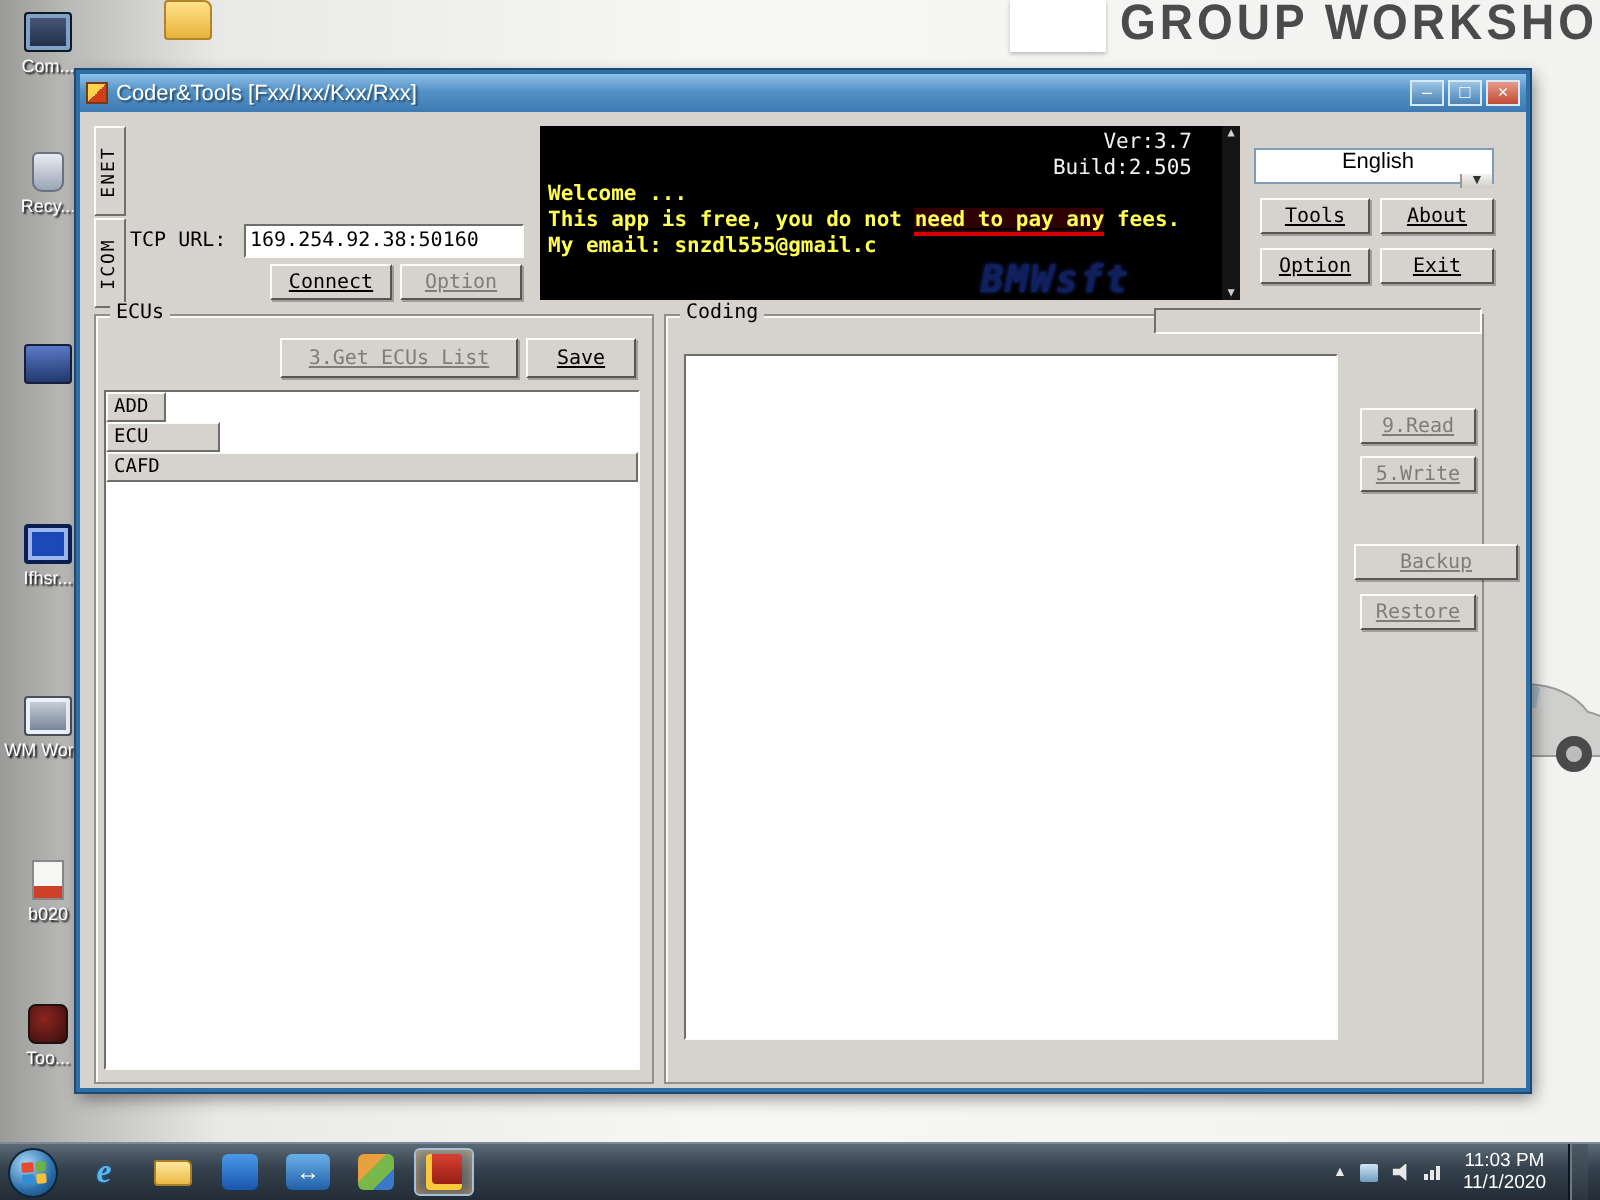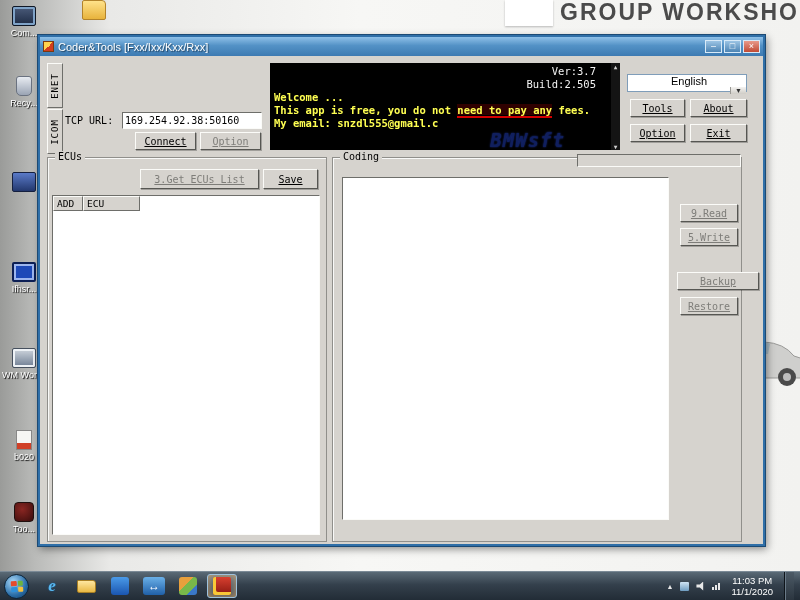--- a/index.html
+++ b/index.html
@@ -77,21 +77,21 @@
   .combo-btn { margin-left:auto; width:16px; height:16px; background:linear-gradient(#f4f3f1,#cfccc6);
                border-left:1px solid #9a9995; display:flex; align-items:center; justify-content:center; font-size:7px; color:#333; }
 
   
   .groupbox { position:absolute; border:1px solid #908f8b; box-shadow:inset 1px 1px 0 rgba(255,255,255,.85); }
   .legend { position:absolute; top:-7px; left:7px; background:#d6d3ce; padding:0 3px; font:10px "DejaVu Sans Mono", monospace; }
 
   
   .listview { position:absolute; left:12px; top:158px; width:268px; height:340px; background:#fff;
               border:1px solid; border-color:#6e6e6a #fbfbf8 #fbfbf8 #6e6e6a; }
-  .lv-header { display:flex; height:15px; }
+  .lv-header { display:flex; height:15px;flex-direction:column; }
   .lv-h { background:#d6d3ce; border:1px solid; border-color:#fbfbf8 #6e6e6a #6e6e6a #fbfbf8;
           font:9.5px/13px "DejaVu Sans Mono", monospace; padding:0 3px; cursor:pointer; }
 
   .coding-field { position:absolute; left:537px; top:117px; width:164px; height:13px;
                   border:1px solid; border-color:#6e6e6a #fbfbf8 #fbfbf8 #6e6e6a; background:#d6d3ce; }
   .coding-panel { position:absolute; left:302px; top:140px; width:327px; height:343px; background:#fff;
                   border:1px solid; border-color:#6e6e6a #fbfbf8 #fbfbf8 #6e6e6a; }
 
   
   .taskbar { position:absolute; left:0; bottom:0; width:800px; height:29px;
@@ -220,20 +220,21 @@
 
     <div class="groupbox" style="left:7px; top:120px; width:280px; height:385px">
       <span class="legend">ECUs</span>
     </div>
     <div class="btn abs disabled" style="left:100px; top:132px; width:119px; height:20px">3.Get ECUs List</div>
     <div class="btn abs" style="left:223px; top:132px; width:55px; height:20px">Save</div>
     <div class="listview">
       <div class="lv-header">
         <div class="lv-h" style="width:30px">ADD</div>
         <div class="lv-h" style="width:57px">ECU</div>
+        <div class="lv-h" style="flex:1">CAFD</div>
       </div>
     </div>
 
     <div class="groupbox" style="left:292px; top:120px; width:410px; height:385px">
       <span class="legend">Coding</span>
     </div>
     <div class="coding-field"></div>
     <div class="coding-panel"></div>
     <div class="btn abs disabled" style="left:640px; top:167px; width:58px; height:18px">9.Read</div>
     <div class="btn abs disabled" style="left:640px; top:191px; width:58px; height:18px">5.Write</div>

